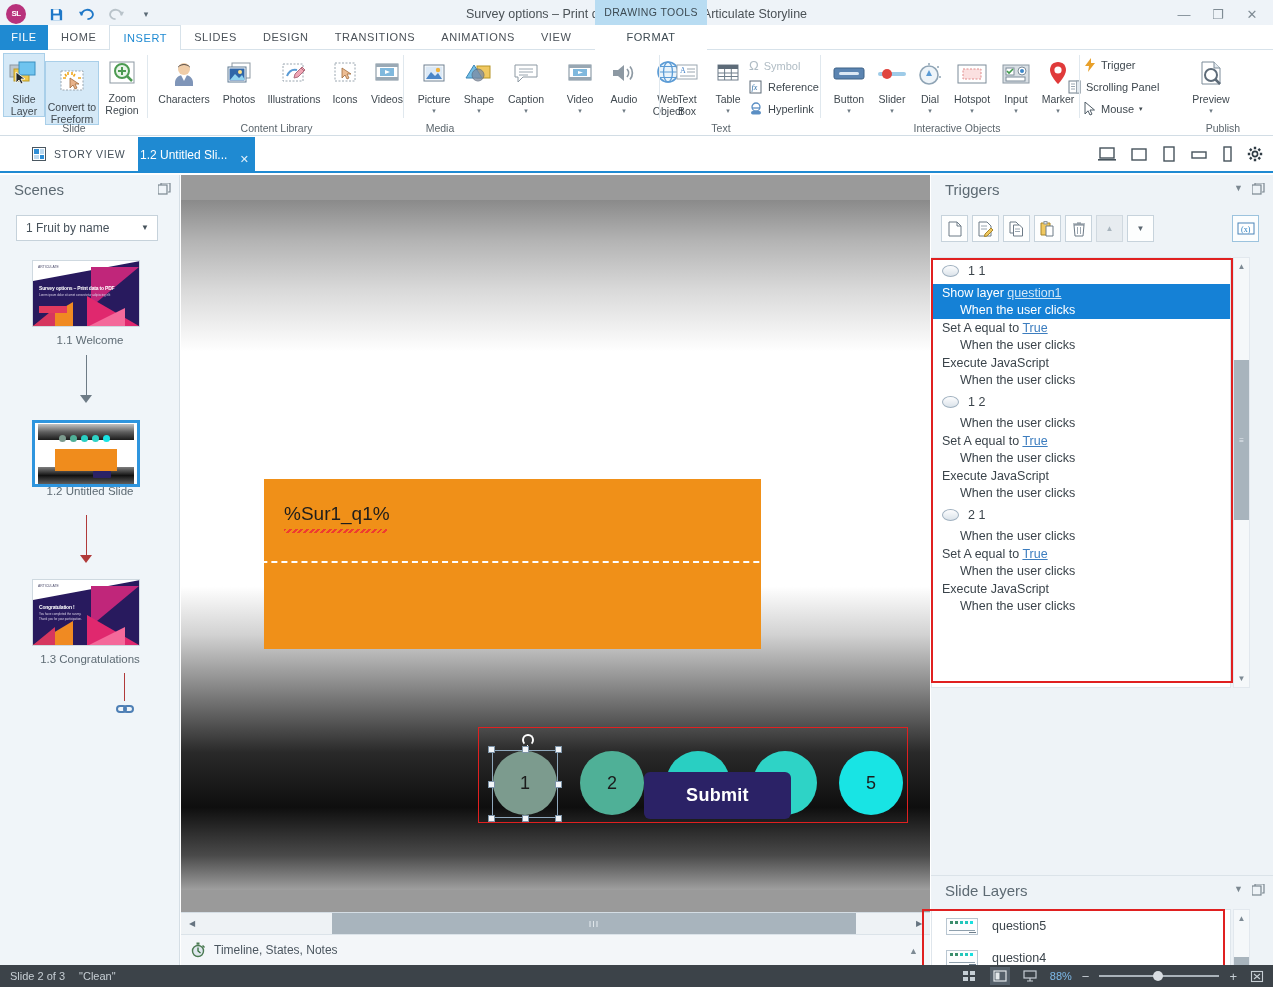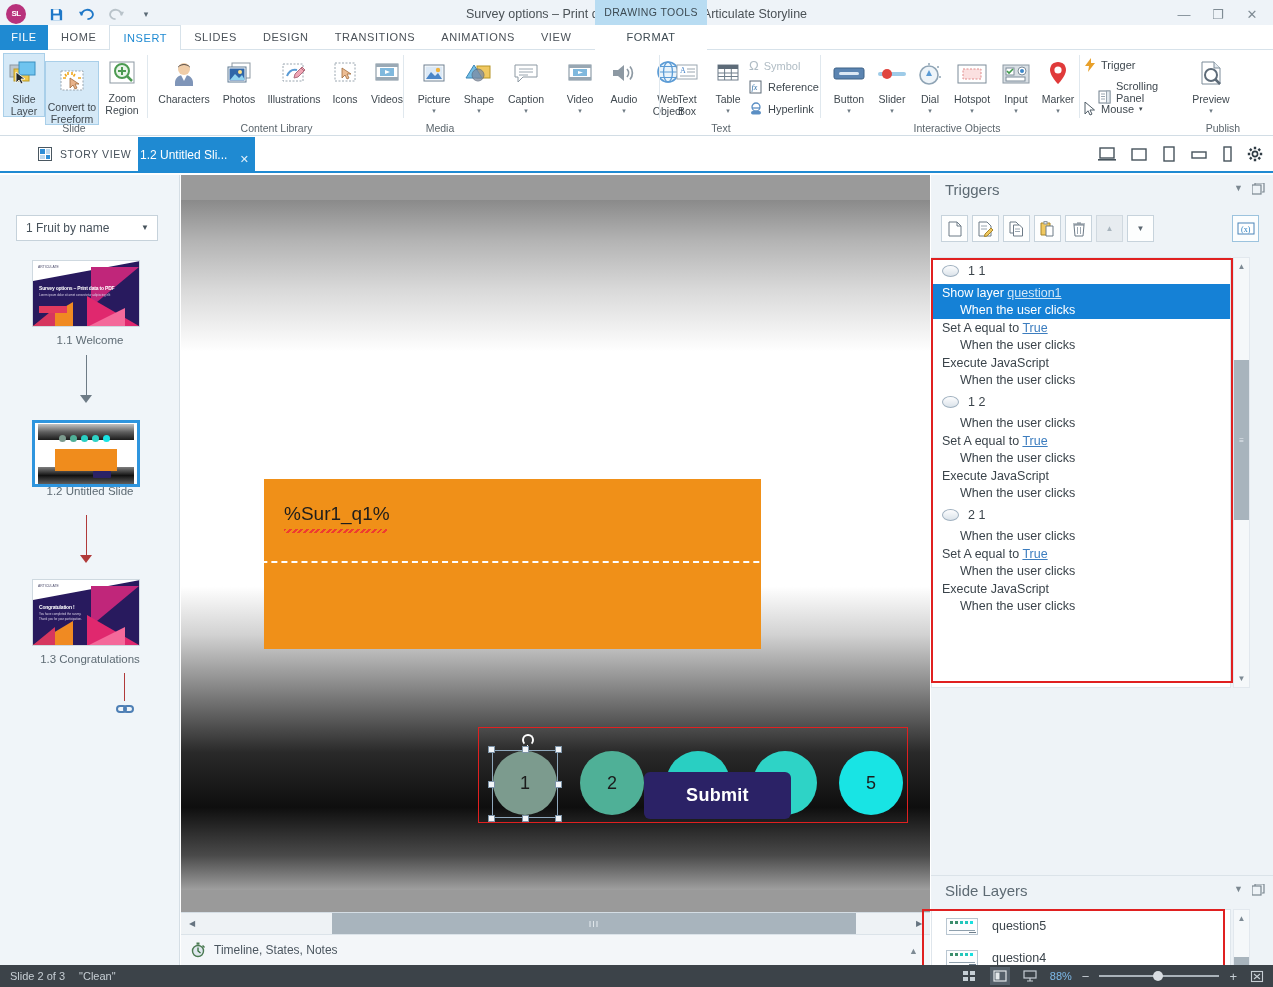--- a/index.html
+++ b/index.html
@@ -77,21 +77,21 @@
   .btncol.sel{ background:#d5e9f7; border:1px solid #a9cfe9; }
   .smallrow{ position:absolute; display:flex; align-items:center; gap:5px; font-size:11px; color:#3f484f;}
   .smallrow.dis{ color:#b0bcc4; }
 
   
   .tabstrip{
     position:absolute; left:0; top:137px; width:1273px; height:36px;
     background:#fff; border-bottom:2px solid #1f8ad2;
   }
   .storyview{
-    position:absolute; left:38px; top:10px; display:flex; align-items:center; gap:8px;
+    position:absolute; left:32px; top:10px; display:flex; align-items:center; gap:8px;
     font-size:10.5px; letter-spacing:.6px; color:#45505a;
   }
   .sv-icon{ width:14px; height:14px; border:1px solid #4a5761; position:relative; background:#fff;}
   .sv-icon i{ position:absolute; background:#2e8ed6; }
   .sv-icon i:nth-child(1){ left:1px; top:1px; width:5px; height:5px;}
   .sv-icon i:nth-child(2){ left:7px; top:1px; width:4px; height:5px; background:#bcd9ef;}
   .sv-icon i:nth-child(3){ left:1px; top:7px; width:5px; height:4px; background:#bcd9ef;}
   .sv-icon i:nth-child(4){ left:7px; top:7px; width:4px; height:4px;}
   .slidetab{
     position:absolute; left:138px; top:0; width:117px; height:34px;
@@ -618,21 +618,21 @@
       </div>
 
       <div class="smallrow" style="left:262px; top:8px;">
         <span>
             <svg width="12" height="14" viewBox="0 0 12 14">
               <path d="M7 0L1 8h4l-1 6 7-9H7z" fill="#e8a02a"></path>
             </svg>
           </span>
         <span>Trigger</span>
       </div>
-      <div class="smallrow" style="left:276px; top:30px;align-items:flex-end;">
+      <div class="smallrow" style="left:246px; top:30px;">
         <span>
             <svg width="13" height="14" viewBox="0 0 13 14">
               <rect x="1" y="1" width="11" height="12" fill="#fff" stroke="#6f7e8b"></rect>
               <rect x="8.5" y="1" width="3.5" height="12" fill="#e3e9ee" stroke="#9aa6b0"></rect>
               <path d="M3 4h4M3 6.5h4M3 9h4" stroke="#9aa6b0"></path>
             </svg>
           </span>
         <span>Scrolling Panel</span>
       </div>
       <div class="smallrow" style="left:262px; top:52px;">
@@ -711,20 +711,31 @@
             <circle cx="8" cy="8" r="2.6" fill="none" stroke="#2f3b44" stroke-width="1.6"></circle>
             <g stroke="#2f3b44" stroke-width="2.4">
               <path d="M8 0.8v2.4M8 12.8v2.4M0.8 8h2.4M12.8 8h2.4M2.9 2.9l1.7 1.7M11.4 11.4l1.7 1.7M13.1 2.9l-1.7 1.7M4.6 11.4l-1.7 1.7"></path>
             </g>
           </svg>
         </span>
     </div>
   </div>
 
   <div class="scenes">
+    <div class="panelhdr">
+      <div class="ptitle">Scenes</div>
+      <div class="pbtns">
+        <span>
+            <svg width="13" height="12" viewBox="0 0 13 12">
+              <rect x="0" y="2" width="9" height="9" fill="none" stroke="#7b8790" stroke-width="1.2"></rect>
+              <path d="M3 2V0h9v9h-2" fill="none" stroke="#7b8790" stroke-width="1.2"></path>
+            </svg>
+          </span>
+      </div>
+    </div>
     <div class="sceneselect">
       <span>1 Fruit by name</span>
       <span class="car">▼</span>
     </div>
 
     <div class="thumb" style="top:85px;">
       <div class="deck">
         <div class="tri1"></div>
           <div class="tri4"></div>
           <div class="tri5"></div>

